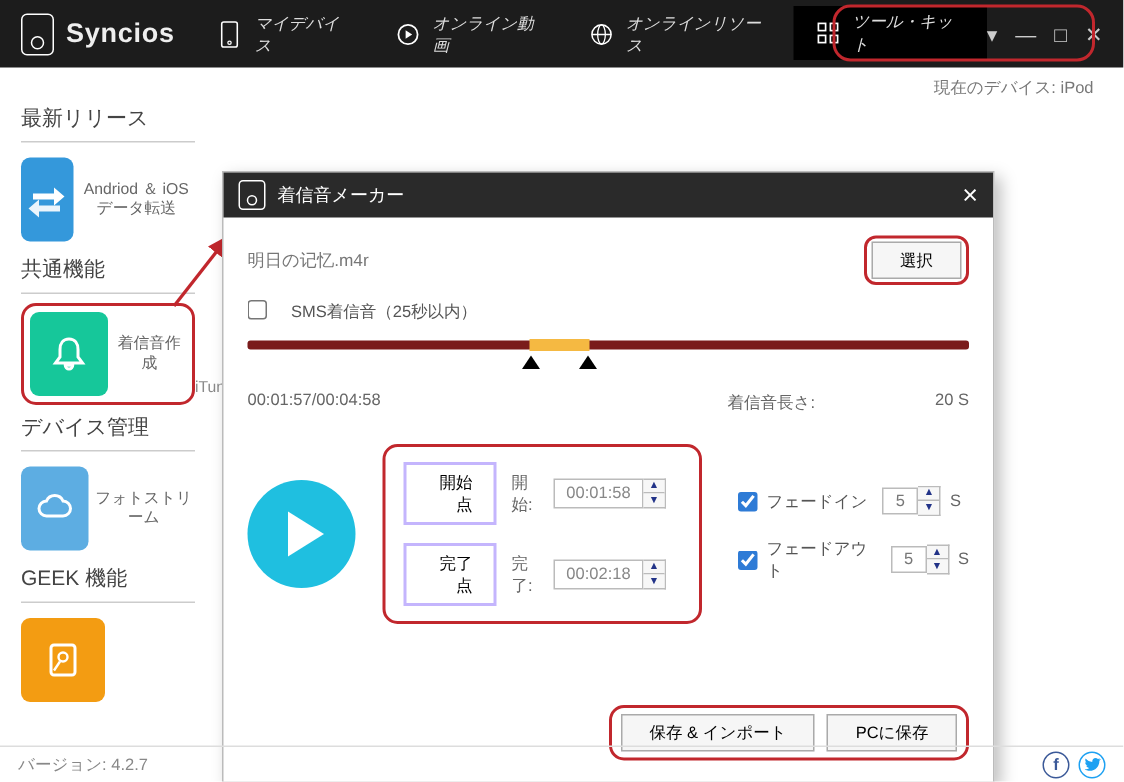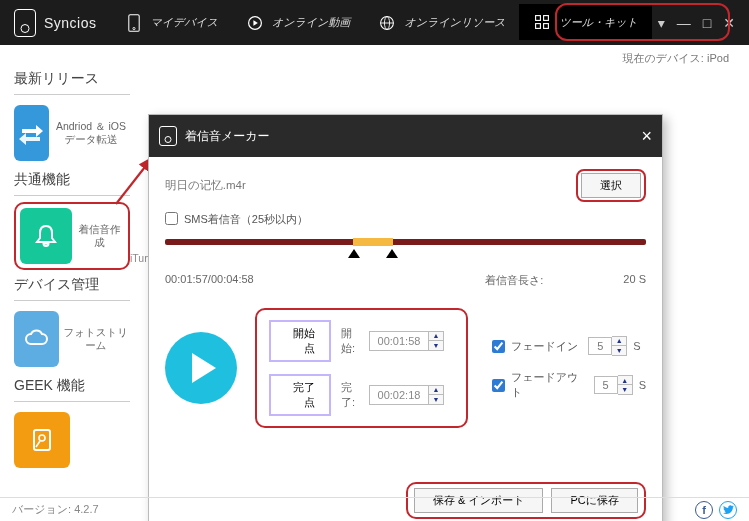--- a/index.html
+++ b/index.html
@@ -3,21 +3,21 @@
 <meta charset="utf-8">
 <style>
   * { box-sizing: border-box; margin: 0; padding: 0; }
   body { font-family: "Meiryo", "Hiragino Sans", sans-serif; font-size: 12px; background: #fff; width: 749px; height: 521px; overflow: hidden; position: relative; }
 
   
   .topbar { background: #1c1c1c; height: 45px; display: flex; align-items: center; color: #fff; }
   .appbrand { display: flex; align-items: center; gap: 8px; padding: 0 14px; }
   .appbrand .logo-wrap { width: 22px; height: 28px; border: 1.5px solid #fff; border-radius: 4px; position: relative; }
   .appbrand .logo-wrap::after { content:""; position:absolute; bottom:3px; left:50%; transform:translateX(-50%); width:7px; height:7px; border:1.5px solid #fff; border-radius:50%; }
-  .appbrand .name { font-size: 14px; font-weight: 400; letter-spacing: .5px; color:#eee; }
+  .appbrand .name { font-size: 18px; font-weight: 700; letter-spacing: .5px; color:#eee; }
   .topnav { display: flex; height: 100%; }
   .topnav-item { display: flex; align-items: center; gap: 8px; padding: 0 14px; font-size: 11px; color: #ddd; cursor: pointer; height:100%;font-style:italic; }
   .topnav-item .ic { width: 18px; height: 18px; display:flex; align-items:center; justify-content:center; }
   .topnav-item.active { background: #000; height:36px; margin-top:4px; }
   .winctrl { margin-left: auto; display: flex; gap: 12px; padding-right: 14px; color:#ccc; }
   .winctrl span { cursor: pointer; font-size:14px; font-family: Arial; }
 
   
   .devstrip { text-align: right; padding: 6px 20px 2px; color: #777; font-size: 11px; }
 
@@ -32,32 +32,32 @@
   .c-sky { background:#5dade2; }
   .c-orange { background:#f39c12; }
   .sb-label { font-size: 10.5px; color:#666; text-align:center; line-height:1.25; }
   .sb-partial { opacity:.9; }
 
   
   .arrow-annot { position:absolute; left:110px; top:152px; pointer-events:none; }
 
   
   .modal { position:absolute; left:148px; top:114px; width:515px; background:#fff; border:1px solid #bbb; box-shadow: 4px 4px 10px rgba(0,0,0,.25); }
-  .modal-hd { background:#2a2a2a; height:42px; color:#fff; display:flex; align-items:center; padding:0 10px; gap:8px; }
+  .modal-hd { background:#2a2a2a; height:30px; color:#fff; display:flex; align-items:center; padding:0 10px; gap:8px; }
   .modal-hd .hdicon { width:18px; height:20px; border:1.4px solid #fff; border-radius:3px; position:relative; }
   .modal-hd .hdicon::after { content:""; position:absolute; bottom:2px; left:50%; transform:translateX(-50%); width:5px; height:5px; border:1.4px solid #fff; border-radius:50%; }
   .modal-hd .ttl { font-size:12px; }
   .modal-hd .close { margin-left:auto; cursor:pointer; font-size:18px; line-height:1; font-family:Arial; }
   .modal-bd { padding: 12px 16px 14px; }
 
   .file-row { display:flex; align-items:center; gap:8px; margin-bottom:10px; }
   .file-name { color:#777; font-size:11.5px; flex:1; }
   .btn { border:1px solid #aaa; background:#f6f6f6; padding: 4px 18px; font-size:11px; cursor:pointer; }
 
-  .sms-row { display:flex; gap:6px; font-size:11px; color:#555; margin: 4px 0 6px; }
+  .sms-row { display:flex; gap:16px; font-size:11px; color:#555; margin: 4px 0 6px; }
   .sms-row input[type=checkbox]{ width:13px; height:13px; }
 
   
   .track-wrap { position:relative; height:34px; margin: 4px 0 6px; }
   .track-line { position:absolute; left:0; right:0; top:6px; height:6px; background:#7a1b1b; border-radius:2px; }
   .range-sel { position:absolute; top:5px; height:8px; background:#f5b942; left:188px; width:40px; }
   .range-handle { position:absolute; top:16px; width:0; height:0; border-left:6px solid transparent; border-right:6px solid transparent; border-bottom:9px solid #000; cursor:pointer; }
   .rh-start { left:183px; }
   .rh-end { left:221px; }
 

